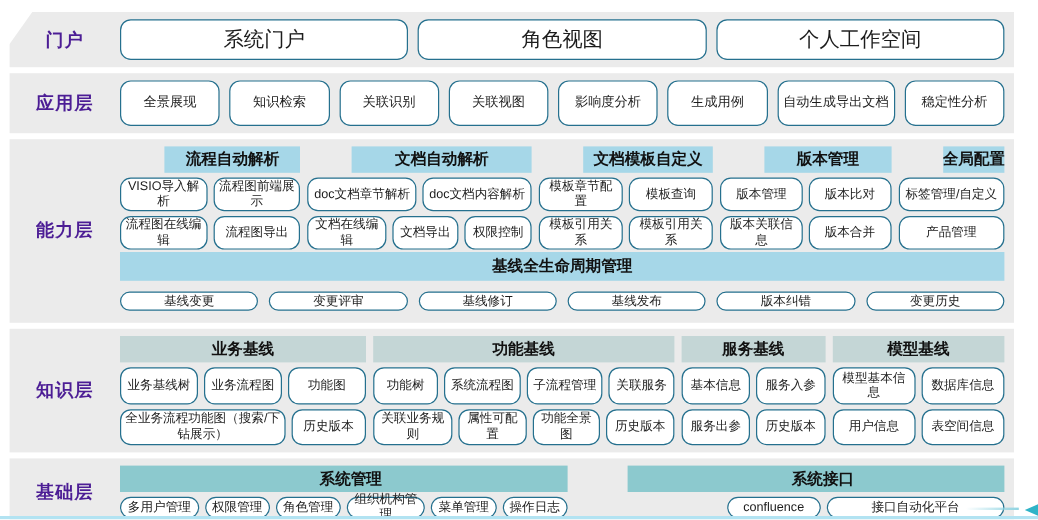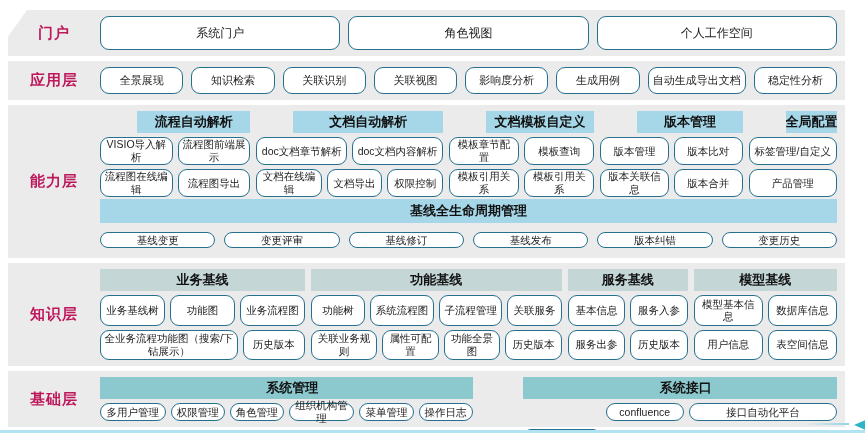--- a/index.html
+++ b/index.html
@@ -2,36 +2,36 @@
 <html style="--layer-band-bg: #ebebeb; --capability-header-bg: #a6d7e8; --knowledge-header-bg: #c4d6d6; --foundation-header-bg: #8cc9ce; --box-border: #25708e; --bottom-line: #b2e3f2; --arrow: #2fb3c7;"><head>
 <meta charset="utf-8">
 <style>
   * { box-sizing: border-box; margin: 0; padding: 0; }
   html, body { background: #fff; }
   body { font-family: "Liberation Sans", "DejaVu Sans", sans-serif; }
   .page { position: relative; width: 865px; height: 433px; background: #fff; overflow: hidden; padding-top: 10px; }
 
   .band { display: flex; background: var(--layer-band-bg, #ebebeb); margin: 0 20px 5px 8px; }
   .band-portal { height: 46px; }
-  .band-application { height: 39px; }
+  .band-application { height: 50px; }
   .band-capability { height: 153px; }
   .band-knowledge { height: 103px; }
   .band-foundation { height: 56px; }
 
   .llabel { flex: 0 0 92px; display: flex; align-items: center; justify-content: center;
-            font-weight: 700; font-size: 15px; color: #be185d; letter-spacing: 1px; }
+            font-weight: 700; font-size: 15px; color: #4c1d95; letter-spacing: 1px; }
   .content { flex: 1; padding: 6px 8px 6px 0; }
   .col { display: flex; flex-direction: column; }
 
   .hrow { display: flex; gap: 8px; height: 100%; align-items: stretch; }
 
   .bx { flex: 1; background: #fff; border: 1.4px solid var(--box-border, #25708e); border-radius: 9px;
         display: flex; align-items: center; justify-content: center; text-align: center;
         font-size: 10.5px; color: #1c1c1c; line-height: 1.2; padding: 1px 3px; min-height: 16px; }
-  .portal-row .bx { font-size: 12px; }
+  .portal-row .bx { font-size: 17px; }
   .app-row .bx { font-size: 11px; }
   .w12 { flex: 1.2; }
   .wide { flex: 2.4; }
   .f-wide { flex: 1.25; }
   .f-xwide { flex: 2; }
 
   .groups { display: flex; gap: 6px; flex: 1; min-height: 0; }
   .group { display: flex; flex-direction: column; min-width: 0; }
   .ghead { font-weight: 700; font-size: 13px; text-align: center; padding: 2px 0; margin-bottom: 4px;
            color: #111; white-space: nowrap; overflow: hidden; }
@@ -174,22 +174,22 @@
 
   <div class="band band-knowledge">
     <div class="llabel">知识层</div>
     <div class="content col kn">
       <div class="groups">
 
         <div class="group kg0">
           <div class="ghead">业务基线</div>
           <div class="grow">
             <div class="bx">业务基线树</div>
+            <div class="bx">业务流程图</div>
             <div class="bx">功能图</div>
-            <div class="bx">业务流程图</div>
           </div>
           <div class="grow">
             <div class="bx wide">全业务流程功能图（搜索/下钻展示）</div>
             <div class="bx">历史版本</div>
           </div>
         </div>
 
         <div class="group kg1">
           <div class="ghead">功能基线</div>
           <div class="grow">

